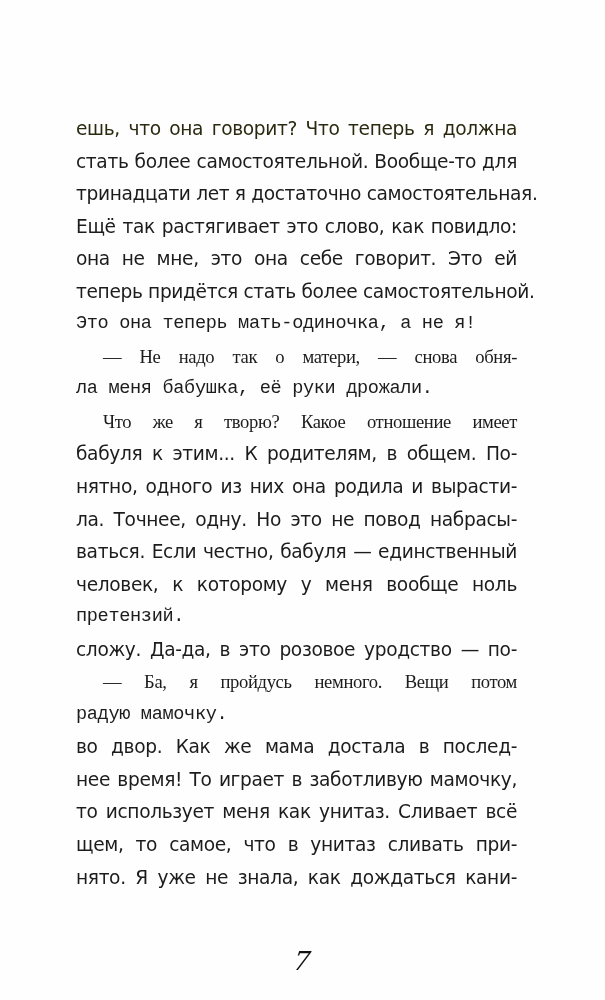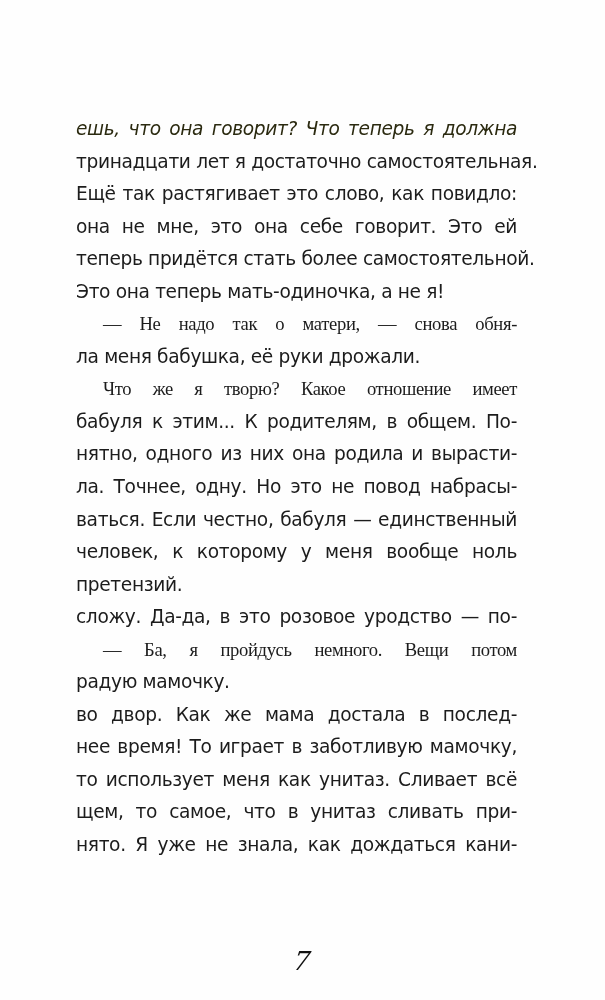--- a/index.html
+++ b/index.html
@@ -35,28 +35,28 @@
     display: block;
     height: 32.55px;
     line-height: 32.55px;
     white-space: nowrap;
     text-align: justify;
     text-align-last: justify;
     overflow: visible;
   }
   .line.last {
     text-align-last: left;
+    font-family: Liberation Mono, monospace;
   }
   .line.indent {
     padding-left: 27px;
     font-family: Liberation Serif, serif;
   }
   .line.first {
     color: #2b2a10;
-    font-style: italic;
   }
   .page-number {
     position: absolute;
     left: 290px;
     top: 946px;
     width: 24px;
     text-align: center;
     font-family: "DejaVu Serif", serif;
     font-style: italic;
     font-size: 26px;
@@ -65,20 +65,21 @@
   }
 </style>
 </head>
 <body>
 
 <div class="page">
   <div class="text-block">
 
     <div>
       <span class="line first">ешь, что она говорит? Что теперь я должна</span>
+      <span class="line">стать более самостоятельной. Вообще-то для</span>
       <span class="line">тринадцати лет я достаточно самостоятельная.</span>
       <span class="line">Ещё так растягивает это слово, как повидло:</span>
       <span class="line">она не мне, это она себе говорит. Это ей</span>
       <span class="line">теперь придётся стать более самостоятельной.</span>
       <span class="line last">Это она теперь мать-одиночка, а не я!</span>
     </div>
 
     <div>
       <span class="line indent">— Не надо так о матери, — снова обня-</span>
       <span class="line last">ла меня бабушка, её руки дрожали.</span>

